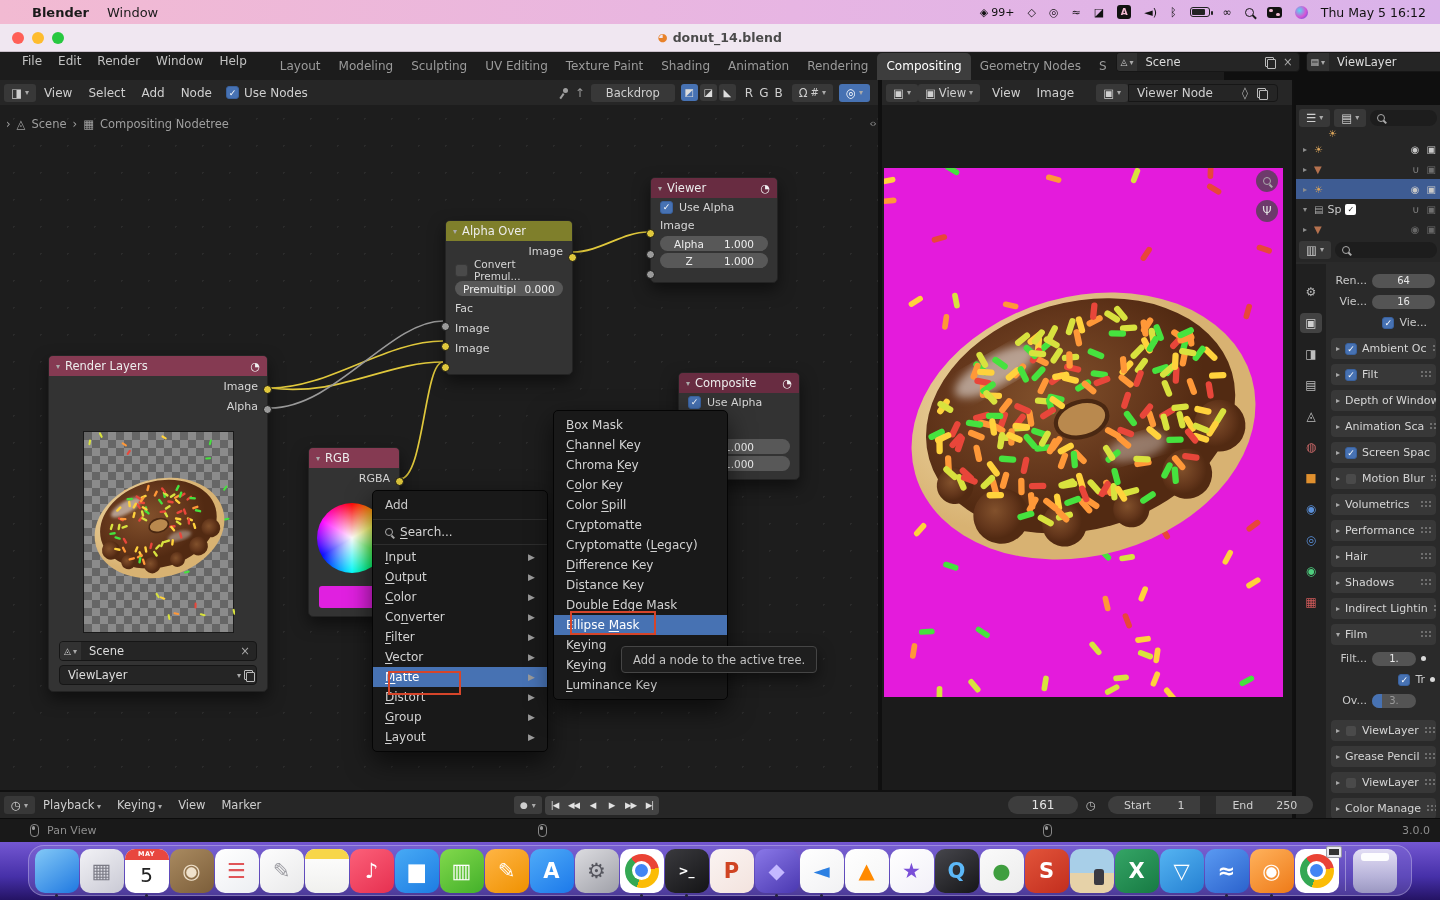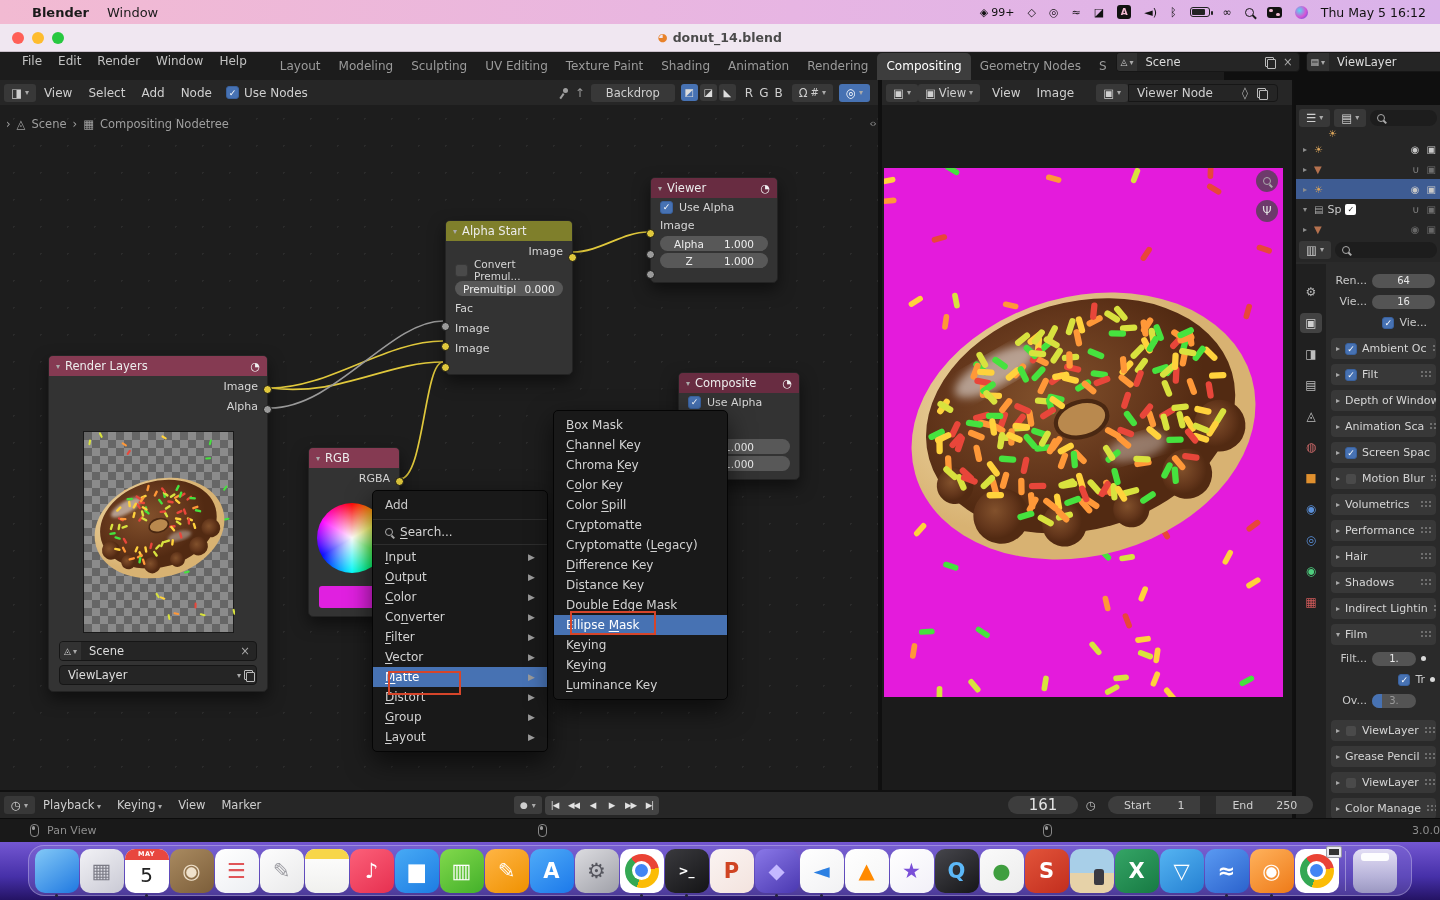--- a/index.html
+++ b/index.html
@@ -123,21 +123,21 @@
   .pfrow{display:flex;align-items:center;gap:5px;height:21px;font-size:11px;color:#c9c9c9;padding:0 2px}
   .pfield{background:#545454;border-radius:7px;height:14px;min-width:40px;display:flex;align-items:center;justify-content:center;font-size:10px;color:#e8e8e8;position:relative;overflow:hidden}
   .pfield .fillb{position:absolute;left:0;top:0;bottom:0;background:#4772b3}
   .kdot{width:5px;height:5px;border-radius:50%;background:#d9d9d9;flex:0 0 auto}
 
   
   .timeline{left:0;top:738px;width:1294px;height:28px;background:#262626;display:flex;align-items:center;font-size:11.5px;color:#cfcfcf;border-right:2px solid #101010;border-top:2px solid #101010}
   .tbtn{background:#3d3d3d;border-radius:3px;height:18px;display:inline-flex;align-items:center;justify-content:center;padding:0 6px;gap:4px}
   .transport{position:absolute;left:545px;display:flex;background:#434343;border-radius:4px;overflow:hidden}
   .transport .tr{width:19px;height:19px;display:flex;align-items:center;justify-content:center;font-size:8.5px;color:#e2e2e2;letter-spacing:-1px}
-  .tfield{background:#3d3d3d;border-radius:9px;height:18px;display:flex;align-items:center;justify-content:center;font-size:15px;color:#e5e5e5}
+  .tfield{background:#3d3d3d;border-radius:9px;height:18px;display:flex;align-items:center;justify-content:center;font-size:12px;color:#e5e5e5}
   .startend{position:absolute;left:1108px;display:flex;background:#3d3d3d;border-radius:9px;overflow:hidden;height:18px;align-items:center}
   .startend span{padding:0 8px;font-size:11px}
   .startend .div{width:1px;height:100%;background:#2a2a2a}
 
   
   .statusbar{left:0;top:766px;width:1440px;height:24px;background:#191919;display:flex;align-items:center;font-size:11px;color:#8e8e8e;border-top:1px solid #0c0c0c}
   .mouse{width:9px;height:13px;border:1px solid #888;border-radius:4px;position:relative}
   .mouse::before{content:"";position:absolute;left:1px;top:1px;width:3px;height:4px;background:#999;border-radius:2px}
 
   
@@ -476,21 +476,21 @@
         <span class="sock y" style="right:-5px;top:29px"></span>
         <div class="wheel" style="left:8px;top:55px;width:70px;height:70px">
             <span class="dot"></span>
           </div>
         <div class="swatch" style="left:10px;top:138px;width:72px;height:22px;background:#e020e0"></div>
       </div>
 
       <div class="node" style="left:445px;top:115px;width:128px;height:155px">
         <div class="nhead" style="background:#7f7f2b">
             <span class="caret">▾</span>
-            <span>Alpha Start</span>
+            <span>Alpha Over</span>
           </div>
         <div class="nrow right">
             <span>Image</span>
           </div>
         <span class="sock y" style="right:-5px;top:32px"></span>
         <div class="nrow" style="height:18px">
             <span class="chk"></span>
             <span style="font-size:10.5px">Convert Premul...</span>
           </div>
         <div class="nfield">
@@ -652,20 +652,23 @@
           </div>
           <div class="mi">
             <span><span class="u-a">L</span>uminance Key</span>
           </div>
         </div>
     </div>
 
     <div class="ann" style="left:388px;top:619px;width:73px;height:24px"></div>
     <div class="ann" style="left:570px;top:559px;width:86px;height:24px"></div>
 
+    <div class="tooltip" style="left:621px;top:594px">
+        <span>Add a node to the active tree.</span>
+      </div>
 
     <div class="hdr abs img-hdr">
       <span class="hbtn" style="margin-left:4px">▣<span class="caret">▾</span></span>
       <span class="hbtn">▣ <span>View</span><span class="caret">▾</span></span>
       <span id="img-menus" style="display:flex;margin-left:4px">
           <span class="hmenu">View</span>
           <span class="hmenu">Image</span>
         </span>
       <span style="margin-left:14px;display:flex;align-items:center">
         <span class="hbtn">▣<span class="caret">▾</span></span>
@@ -1197,21 +1200,21 @@
         <span class="div"></span>
         <span><span>End</span>&nbsp;&nbsp;<span>250</span></span>
       </span>
     </div>
 
     <div class="statusbar abs">
       <span class="mouse" style="margin-left:30px"></span>
       <span style="margin-left:8px">Pan View</span>
       <span class="mouse" style="position:absolute;left:538px"></span>
       <span class="mouse" style="position:absolute;left:1043px"></span>
-      <span style="margin-left:auto;">3.0.0</span>
+      <span style="margin-left:auto;margin-right:10px">3.0.0</span>
     </div>
   </div>
 
   <div class="desktop abs">
     <div class="dock" id="dock">
         <div class="dicon" style="background: linear-gradient(145deg, rgb(131, 201, 247), rgb(31, 120, 224));">
           <span class="dot"></span>
         </div>
         <div class="dicon" style="background: linear-gradient(145deg, rgb(242, 242, 246), rgb(201, 201, 212));">
           <span style="color: rgb(122, 122, 133);">▦</span>

